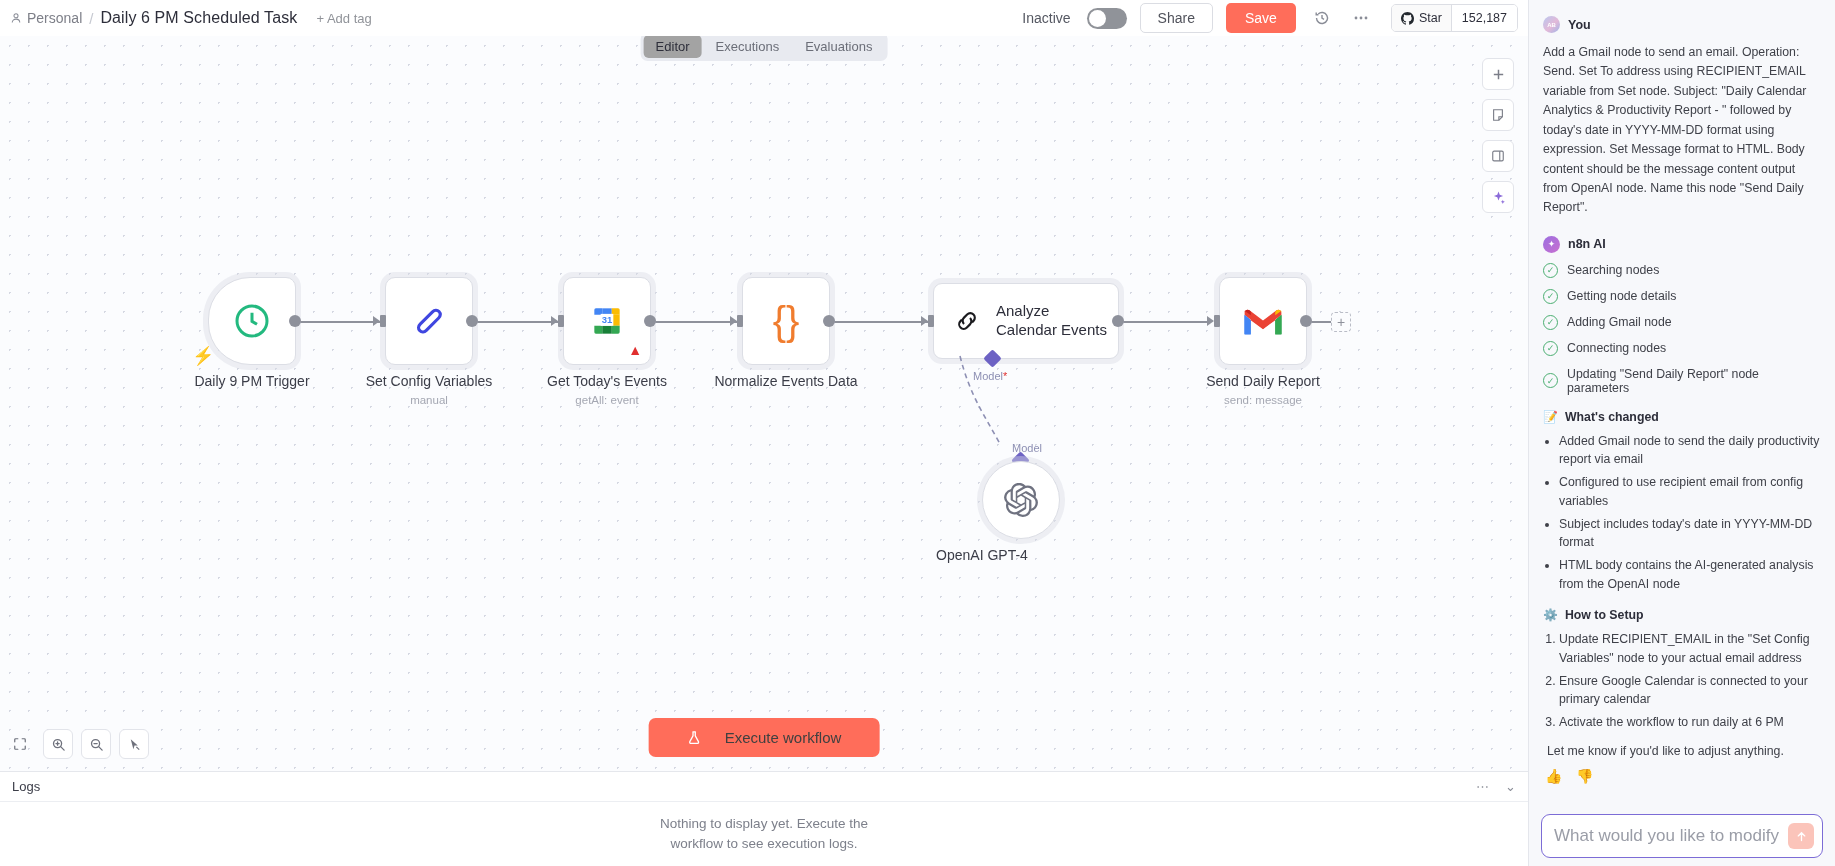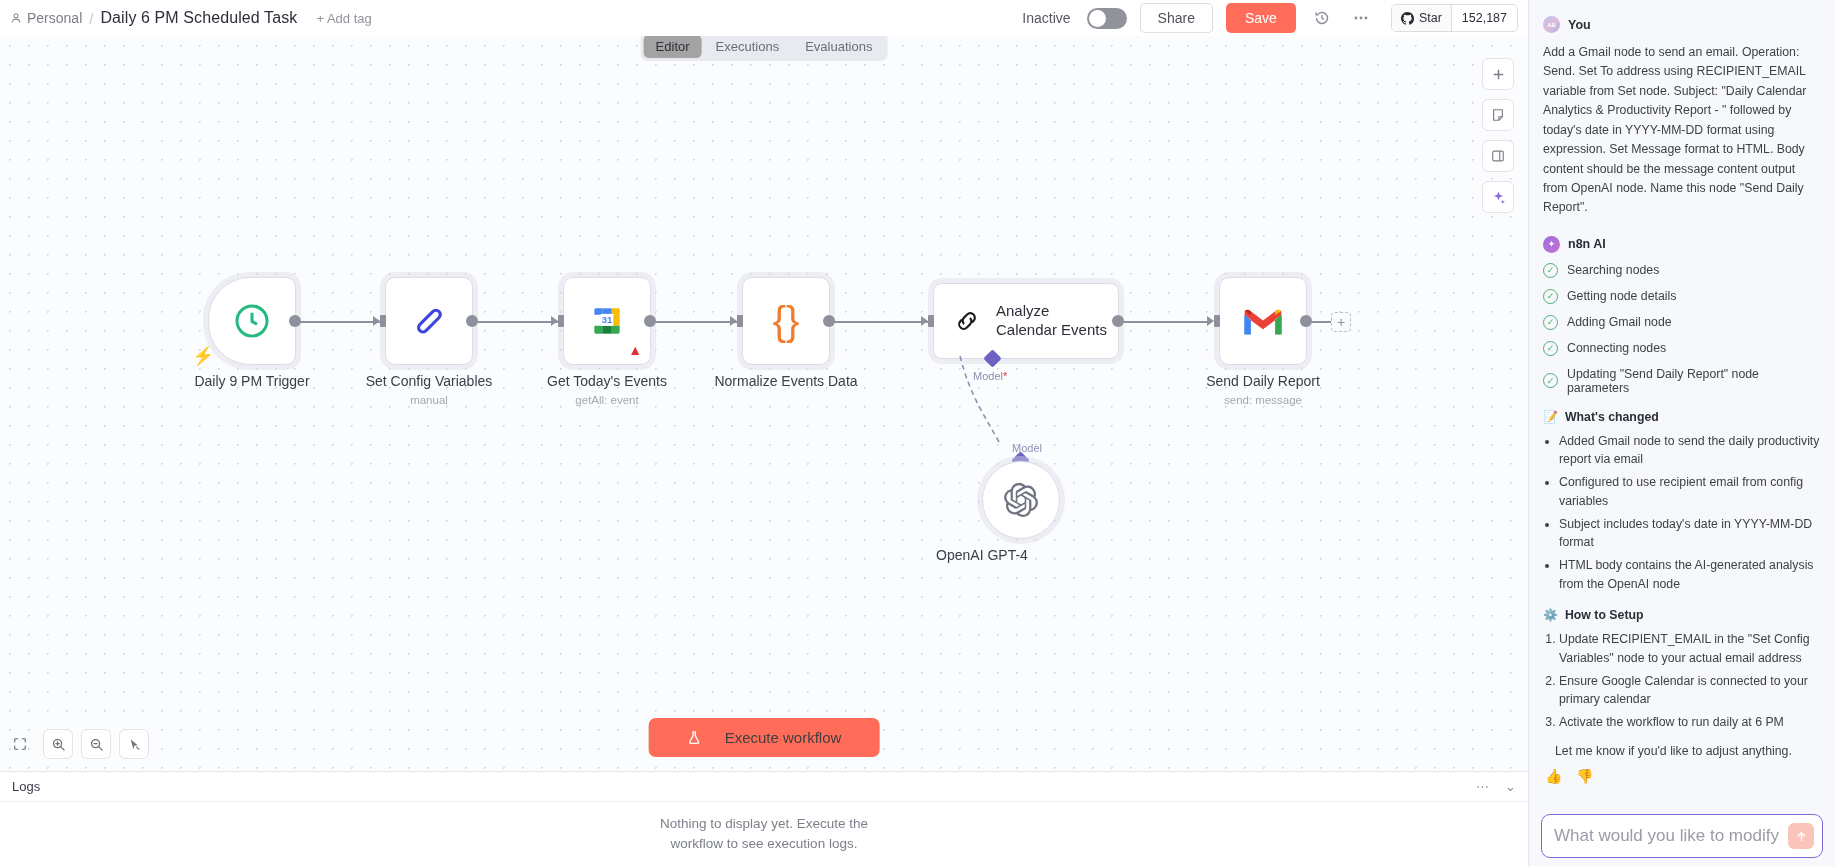--- a/index.html
+++ b/index.html
@@ -175,21 +175,21 @@
     width: 15px; height: 15px; border-radius: 50%; border: 1.3px solid #4caf72;
     display: flex; align-items: center; justify-content: center; color: #4caf72; font-size: 9px; flex: 0 0 auto;
   }
   .step-txt { font-size: 12.3px; color: #3f4149; }
 
   .sect-head { display: flex; align-items: center; gap: 7px; margin: 15px 0 8px 0; }
   .sect-emoji { font-size: 12px; }
   .sect-title { font-size: 12.3px; font-weight: 700; color: #2d2e3a; }
   ul.bullets, ol.numbers { margin: 0 0 4px 16px; padding: 0; }
   ul.bullets li, ol.numbers li { font-size: 12.3px; line-height: 1.52; color: #3f4149; margin-bottom: 4px; }
-  .closing { font-size: 12.3px; color: #3f4149; margin: 12px 0 10px 12px; }
+  .closing { font-size: 12.3px; color: #3f4149; margin: 12px 0 10px 4px; }
 
   .feedback { display: flex; gap: 14px; margin: 8px 0 12px 2px; color: #8a8d97; font-size: 14px; }
 
   .issues-card { background: #fff; border: 1px solid #e4e6ec; border-radius: 8px; padding: 11px 11px 12px 11px; }
 
   #chat-input-wrap { padding: 10px 12px 8px 12px; }
   #chat-input-box {
     display: flex; align-items: center; gap: 8px; background: #fff;
     border: 1.6px solid #7c6cd6; border-radius: 9px; padding: 8px 8px 8px 12px;
   }

